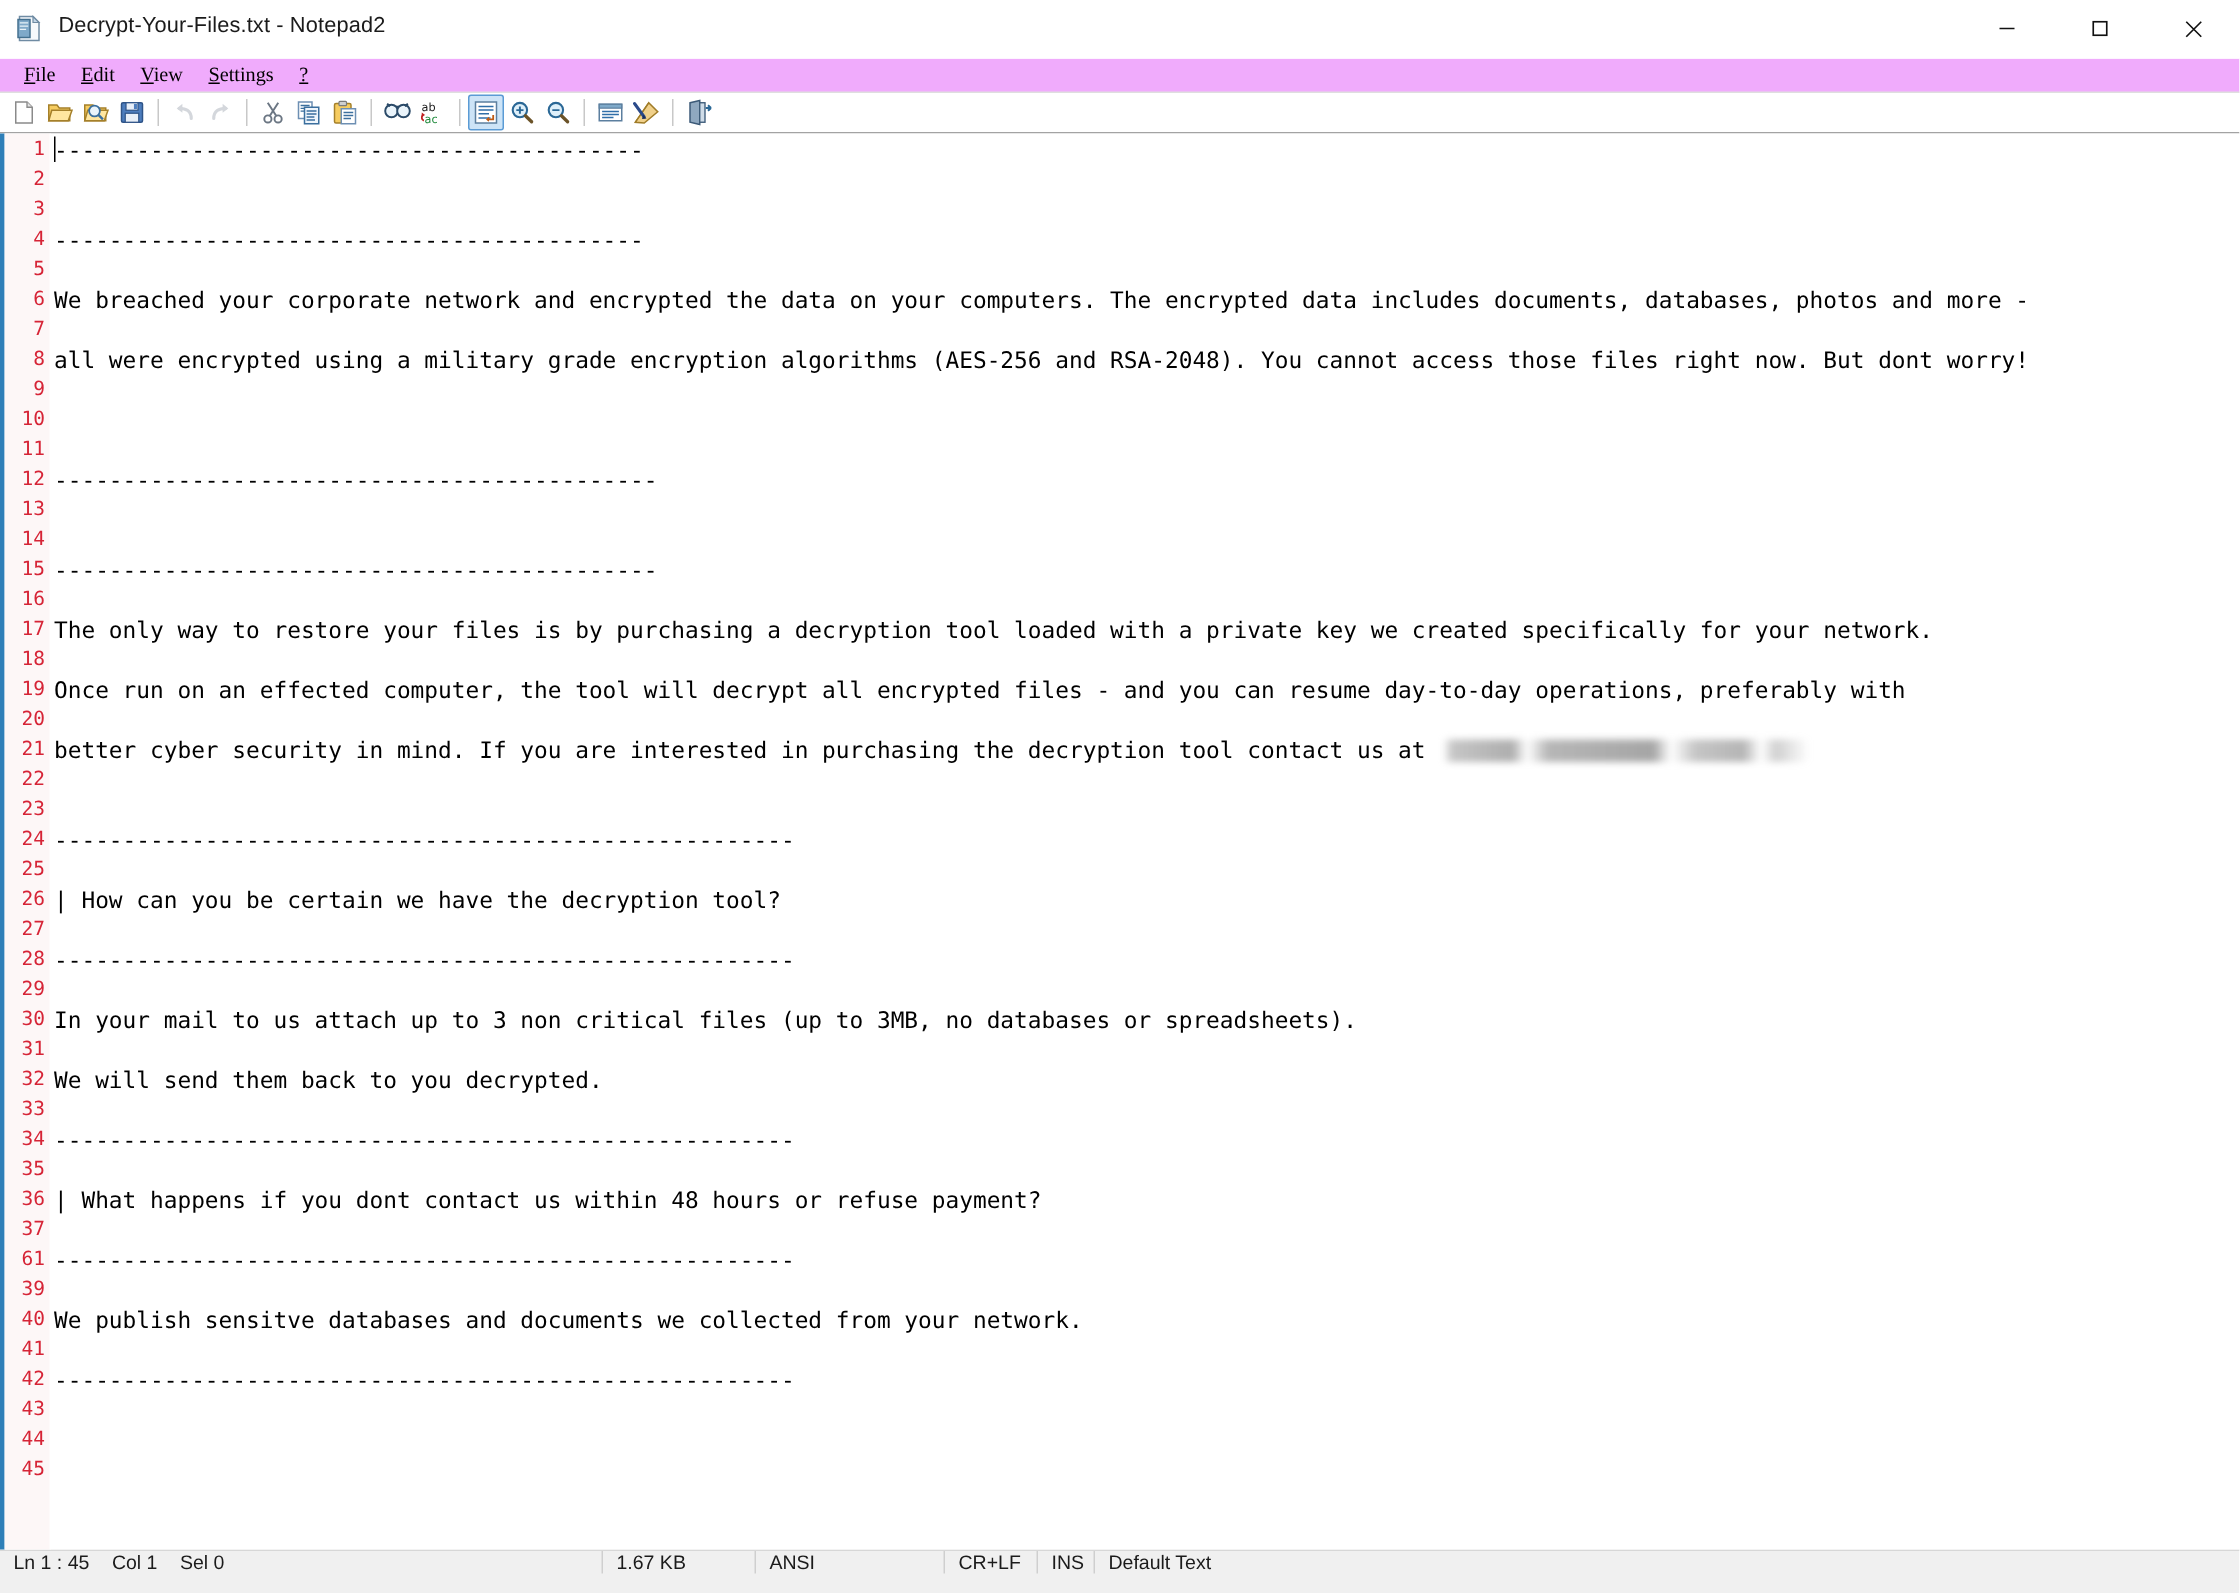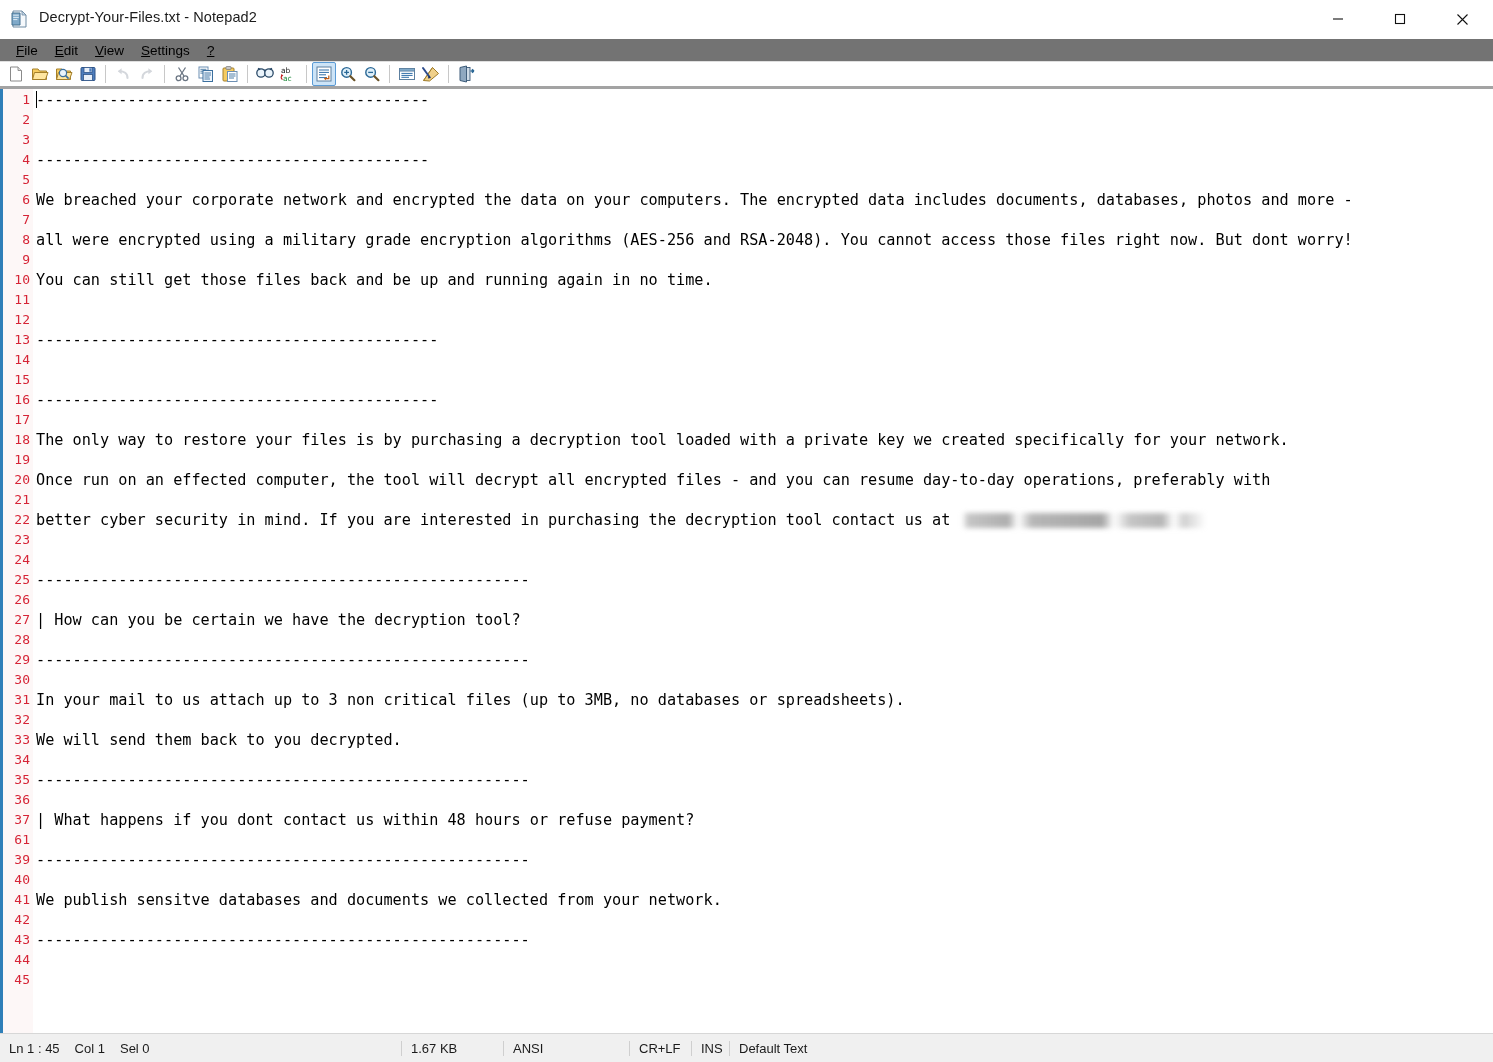--- a/index.html
+++ b/index.html
@@ -59,42 +59,43 @@
     cursor: default;
   }
   .tbtn svg { display: block; }
 
   
   .menubar {
     height: 23px;
     flex: 0 0 23px;
     display: flex;
     align-items: center;
-    background: #737373;
+    background: #f0abfc;
     padding-left: 8px;
     border-bottom: 1px solid #dfdfdf;
+    font-family: Liberation Serif, serif;
   }
   .menu-item {
     font-size: 13.5px;
     color: #000000;
     padding: 2px 9px 2px 8px;
     cursor: default;
     white-space: nowrap;
   }
   .menu-item u { text-decoration: underline; text-underline-offset: 1px; }
 
   
   .toolbar {
     height: 27px;
     flex: 0 0 27px;
     display: flex;
     align-items: center;
     background: #ffffff;
     padding-left: 4px;
-    border-bottom: 3px solid #a3a3a3;
+    border-bottom: 1px solid #a3a3a3;
     gap: 0px;
   }
   .tool {
     width: 24px; height: 24px;
     display: flex; align-items: center; justify-content: center;
     cursor: default;
     border: 1px solid transparent;
     border-radius: 2px;
   }
   .tool.active {
@@ -184,21 +185,21 @@
     width: 1.4px;
     height: 17px;
     background: #000000;
   }
 
   
   .statusbar {
     height: 29px;
     flex: 0 0 29px;
     display: flex;
-    align-items: center;
+    align-items: flex-start;
     background: #f0f0f0;
     border-top: 1px solid #d7d7d7;
     font-size: 13px;
     color: #1b1b1b;
   }
   .sb-cell {
     display: flex;
     align-items: center;
     padding: 0 9px;
     border-right: 1px solid #cfcfcf;
@@ -464,21 +465,20 @@
       <div class="caret"></div>
     <div class="cl">-------------------------------------------</div>
         <div class="cl"></div>
         <div class="cl"></div>
         <div class="cl">-------------------------------------------</div>
         <div class="cl"></div>
         <div class="cl">We breached your corporate network and encrypted the data on your computers. The encrypted data includes documents, databases, photos and more -</div>
         <div class="cl"></div>
         <div class="cl">all were encrypted using a military grade encryption algorithms (AES-256 and RSA-2048). You cannot access those files right now. But dont worry!</div>
         <div class="cl"></div>
-        <div class="cl">You can still get those files back and be up and running again in no time.</div>
         <div class="cl"></div>
         <div class="cl"></div>
         <div class="cl">--------------------------------------------</div>
         <div class="cl"></div>
         <div class="cl"></div>
         <div class="cl">--------------------------------------------</div>
         <div class="cl"></div>
         <div class="cl">The only way to restore your files is by purchasing a decryption tool loaded with a private key we created specifically for your network.</div>
         <div class="cl"></div>
         <div class="cl">Once run on an effected computer, the tool will decrypt all encrypted files - and you can resume day-to-day operations, preferably with</div>

